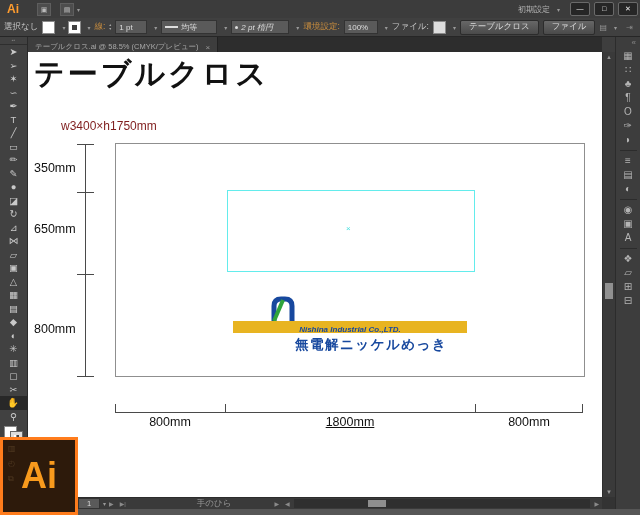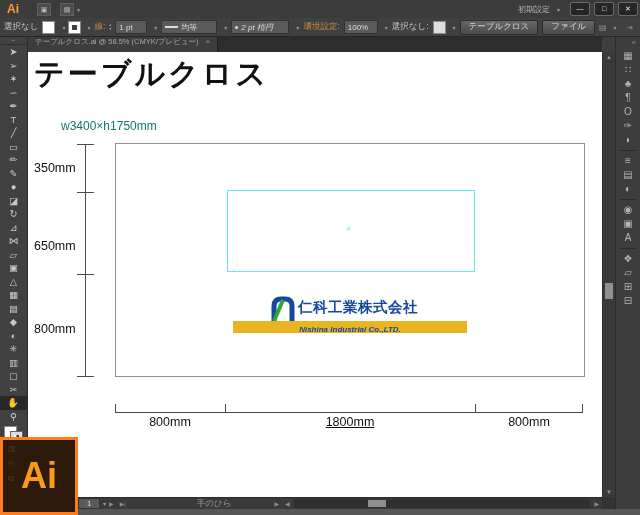--- a/index.html
+++ b/index.html
@@ -31,36 +31,36 @@
           display:flex;align-items:center;padding:0 3px;white-space:nowrap;}
   .stepper{display:flex;flex-direction:column;font-size:4px;color:#aaa;line-height:4px;}
   .profile-line{display:inline-block;width:13px;border-top:2px solid #ddd;margin-right:3px;}
   .dot{display:inline-block;width:3px;height:3px;border-radius:50%;background:#ddd;margin-right:3px;}
   .cb-btn{height:13px;background:linear-gradient(#676767,#4a4a4a);border:1px solid #2c2c2c;
           border-radius:2px;color:#ddd;font-size:8.5px;display:flex;align-items:center;
           padding:0 8px;white-space:nowrap;}
   
   #tabbar{position:absolute;left:28px;top:37px;width:574px;height:15px;background:#2d2d2d;display:flex;}
   .tab{background:#3d3d3d;border-right:1px solid #222;color:#a8a8a8;font-size:7.5px;
-       display:flex;align-items:flex-start;gap:7px;padding:0 7px;white-space:nowrap;}
+       display:flex;align-items:flex-end;gap:7px;padding:0 7px;white-space:nowrap;}
   .tab-close{color:#999;font-size:8px;}
   
   #toolbar{position:absolute;left:0;top:37px;width:28px;height:478px;background:#414141;
            border-right:1px solid #2a2a2a;box-sizing:border-box;}
   .tb-grip{height:7px;border-bottom:1px solid #2e2e2e;color:#777;font-size:5px;text-align:center;line-height:6px;}
   .tool{width:27px;height:13.5px;color:#c9c9c9;font-size:9.5px;line-height:13.5px;text-align:center;}
   .tool.active{background:#282828;}
   .tb-swatches{position:relative;width:20px;height:18px;margin:3px auto 0 auto;}
   .fill-sw{position:absolute;left:0;top:0;width:11px;height:11px;background:#fff;border:1px solid #888;}
   .stroke-sw{position:absolute;left:7px;top:6px;width:5px;height:5px;border:3px solid #ddd;outline:1px solid #666;}
   
   #canvas{position:absolute;left:28px;top:52px;width:574px;height:445px;background:#fff;overflow:hidden;}
   .doc-title{position:absolute;left:6px;top:2px;font-family:"DejaVu Serif","Liberation Serif",serif;
              font-weight:600;font-size:30px;color:#111;letter-spacing:3px;white-space:nowrap;text-align:center;}
-  .size-label{position:absolute;left:33px;top:67px;font-size:12px;color:#0f766e;white-space:nowrap;}
+  .size-label{position:absolute;left:33px;top:67px;font-size:12px;color:#7f1d1d;white-space:nowrap;}
   .rect-outline{position:absolute;left:87px;top:91px;width:470px;height:234px;border:1px solid #8f8f8f;box-sizing:border-box;}
   .dimv-line{position:absolute;left:57px;top:92px;width:1px;height:233px;background:#4a4a4a;}
   .vtick{position:absolute;left:49px;width:17px;height:1px;background:#4a4a4a;}
   .vlabel{position:absolute;left:6px;width:46px;font-size:12.5px;color:#111;white-space:nowrap;}
   .dimh-line{position:absolute;left:87px;top:360px;width:468px;height:1px;background:#4a4a4a;}
   .htick{position:absolute;top:352px;width:1px;height:9px;background:#4a4a4a;}
   .hlabel{position:absolute;top:363px;width:60px;text-align:center;font-size:12.5px;color:#111;white-space:nowrap;}
   .guide-rect{position:absolute;left:199px;top:138px;width:248px;height:82px;border:1px solid #63ecec;box-sizing:border-box;}
   .guide-x{position:absolute;left:318px;top:172px;color:#4ae0e0;font-size:8px;}
   .logo-mark{position:absolute;left:242px;top:244px;}
@@ -139,21 +139,21 @@
       </span>
       <span class="caret"></span>
     <span class="cb-box" style="width:50px;font-style:italic;">
         <span class="dot"></span>
         <span>2 pt 楕円</span>
       </span>
       <span class="caret"></span>
     <span class="cb-orange">環境設定:</span>
     <span class="cb-box" style="width:26px;">100%</span>
       <span class="caret"></span>
-    <span class="cb-label">選択なし:</span>
+    <span class="cb-label">ファイル:</span>
     <span class="swatch style"></span>
       <span class="caret"></span>
     <span class="cb-btn">テーブルクロス</span>
     <span class="cb-btn">ファイル</span>
     <span style="color:#999;font-size:8px;">▤</span>
       <span class="caret"></span>
     <span class="mb-spacer"></span>
     <span style="color:#888;font-size:8px;margin-right:3px;">⇥</span>
   </div>
 
@@ -207,43 +207,43 @@
     <div class="size-label">w3400×h1750mm</div>
 
     <div class="rect-outline"></div>
 
     <div class="dimv-line"></div>
     <div class="vtick" style="top:92px;"></div>
     <div class="vtick" style="top:140px;"></div>
     <div class="vtick" style="top:222px;"></div>
     <div class="vtick" style="top:324px;"></div>
     <div class="vlabel" style="top:109px;">350mm</div>
-    <div class="vlabel" style="top:187px;">650mm</div>
+    <div class="vlabel" style="top:170px;">650mm</div>
     <div class="vlabel" style="top:270px;">800mm</div>
 
     <div class="dimh-line"></div>
     <div class="htick" style="left:87px;"></div>
     <div class="htick" style="left:197px;"></div>
     <div class="htick" style="left:447px;"></div>
     <div class="htick" style="left:554px;"></div>
     <div class="hlabel" style="left:112px;">800mm</div>
     <div class="hlabel" style="left:292px;text-decoration:underline;">1800mm</div>
     <div class="hlabel" style="left:471px;">800mm</div>
 
     <div class="guide-rect"></div>
     <div class="guide-x">×</div>
 
     <svg class="logo-mark" width="26" height="27" viewBox="0 0 26 27">
       <path d="M4 25 V10 Q4 3 11 3 H15 Q22 3 22 10 V25" fill="none" stroke="#17489e" stroke-width="5"></path>
       <path d="M4 25 L13 4" stroke="#2fa43c" stroke-width="4"></path>
     </svg>
-    <div class="company-jp">仁科工業株式会社</div>
     <div class="band">
       <span>Nishina Industrial Co.,LTD.</span>
     </div>
+    <div class="product">無電解ニッケルめっき</div>
   </div>
 
   <div id="vscroll">
     <div class="vs-arrow">▲</div>
     <div class="vs-thumb"></div>
     <div class="vs-arrow bottom">▼</div>
   </div>
 
   <div id="dock">
     <div class="dock-collapse">«</div>

